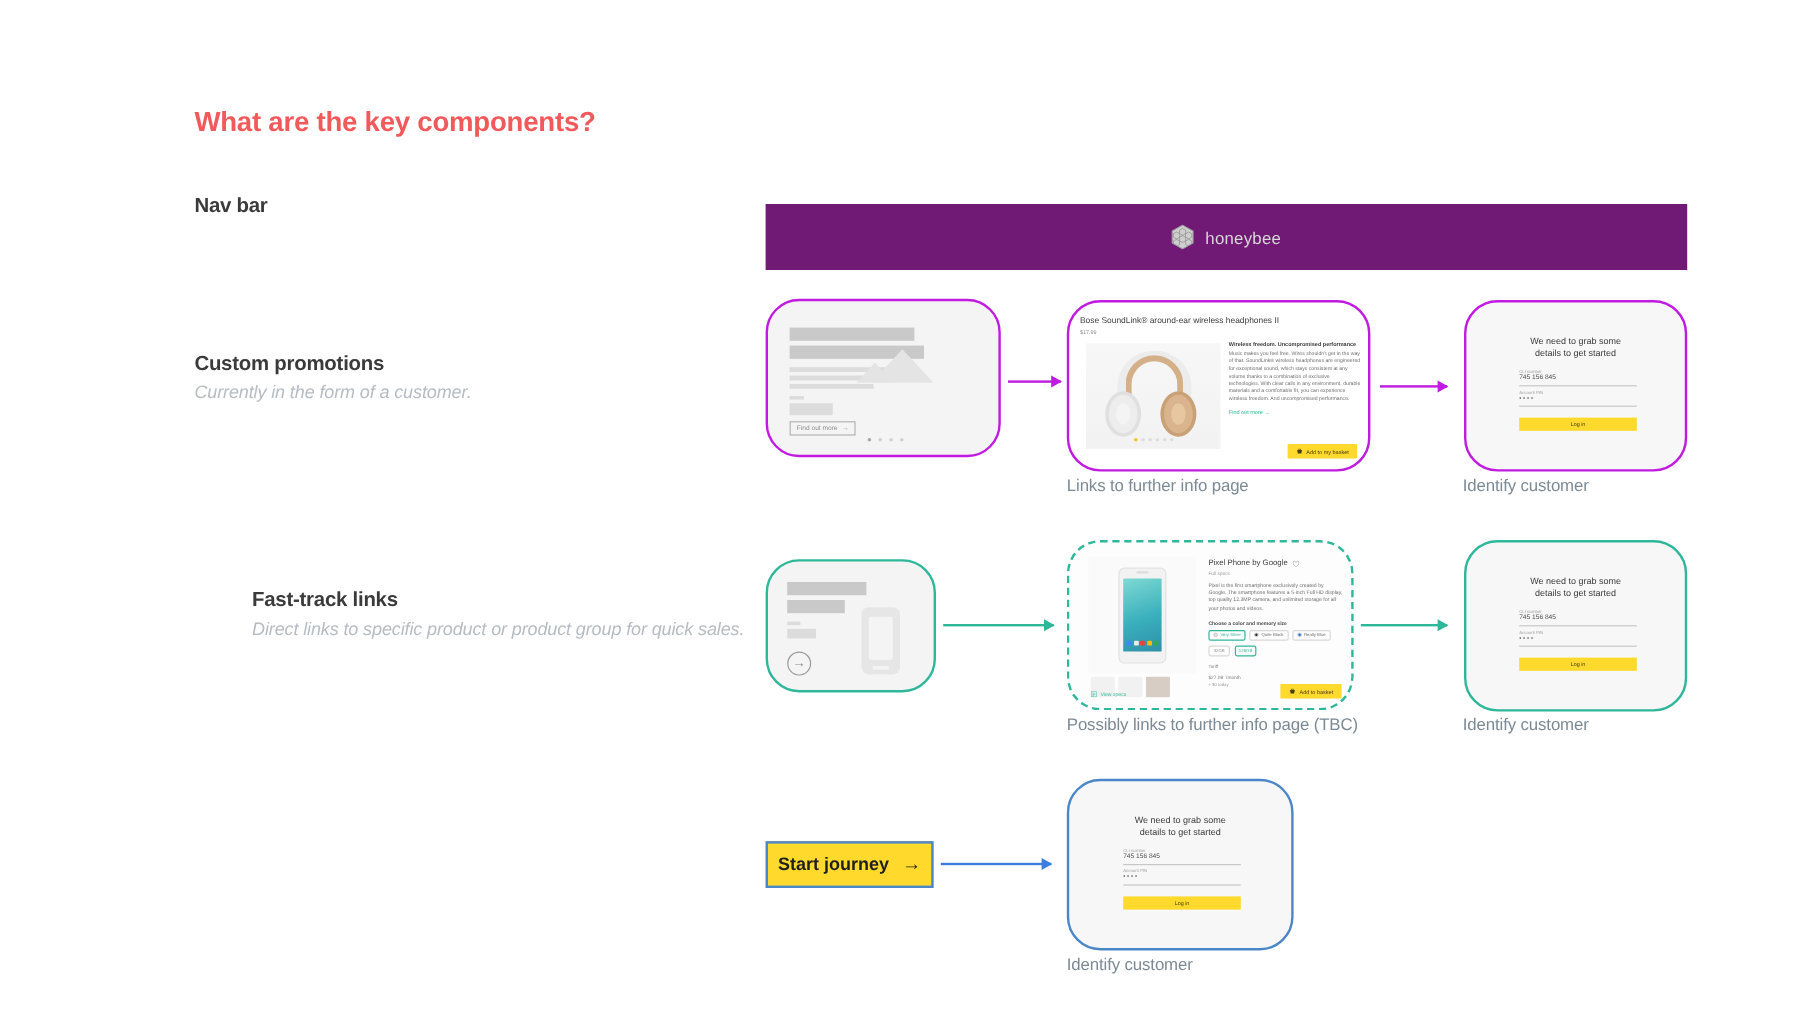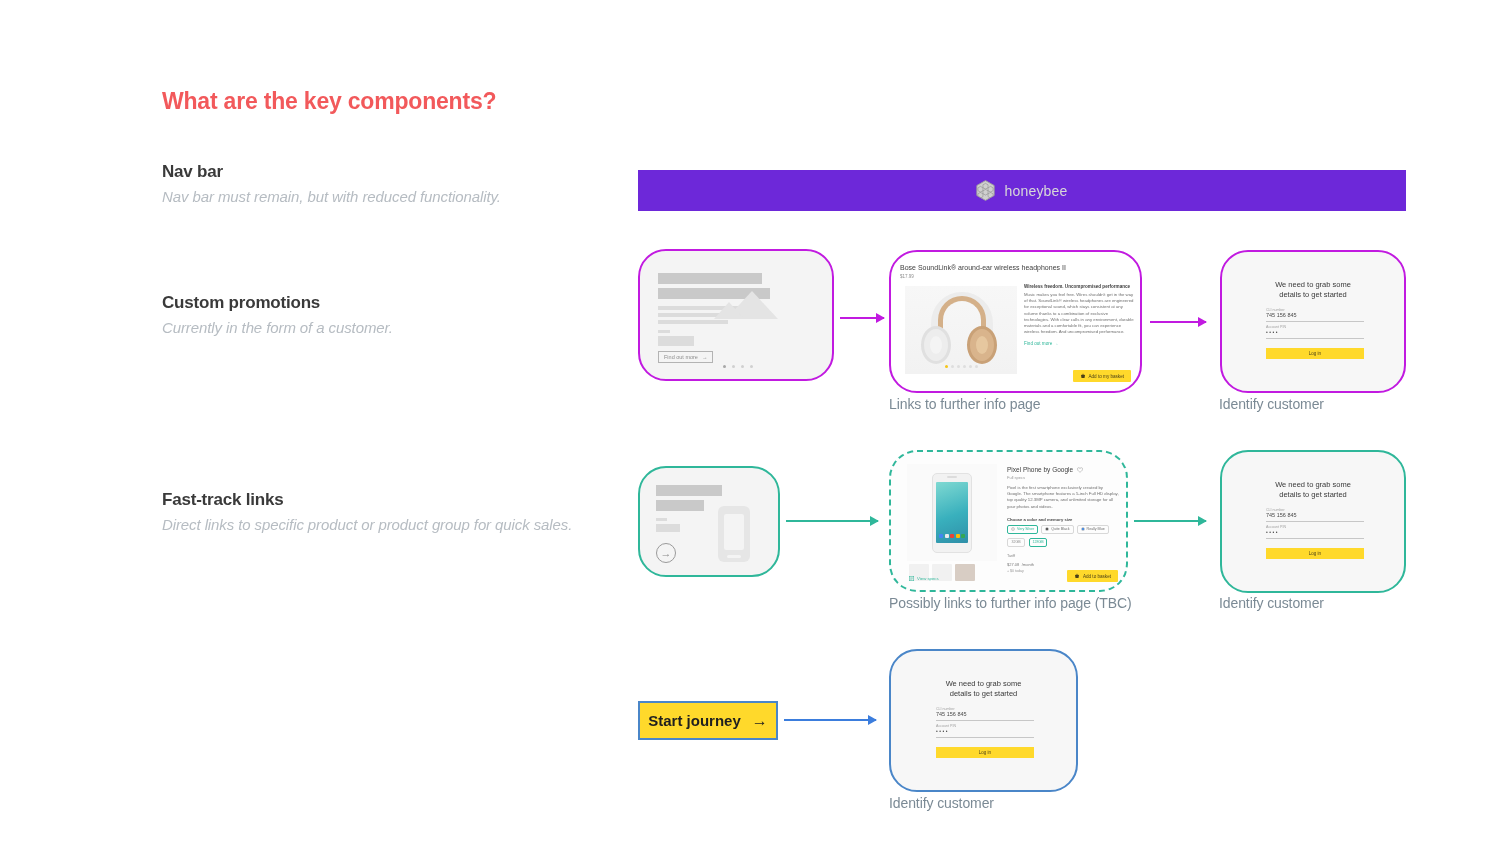--- a/index.html
+++ b/index.html
@@ -24,28 +24,28 @@
   .section-title {
     font-size: 17px; font-weight: bold; color: #3a3a3a;
     letter-spacing: -0.2px; margin-bottom: 5px;
   }
   .section-desc {
     font-size: 15px; color: #b6bcc2; font-style: italic;
     line-height: 20px; letter-spacing: -0.1px;
   }
   #sec-nav      { top: 162px; }
   #sec-promo    { top: 293px; }
-  #sec-fast     { top: 490px; }
+  #sec-fast     { top: 490px; margin-left: 48px; }
   #sec-journey  { top: 692px; }
 
   
   .navbar {
     position: absolute; left: 638px; top: 170px;
-    width: 768px; height: 41px;
-    background: #6d28d9;
+    width: 768px; height: 55px;
+    background: #701a75;
     display: flex; align-items: center; justify-content: center;
     gap: 9px;
   }
   .logo-hex { width: 19px; height: 21px; display: block; }
   .brand { color: #d8d8d8; font-size: 14px; letter-spacing: 0.2px; }
 
   
   .panel { position: absolute; background: #f4f4f4; border-radius: 28px; }
   .panel.magenta { border: 2px solid #c11ae0; }
   .panel.teal    { border: 2px solid #2fb79a; }
@@ -239,21 +239,20 @@
 </style>
 </head>
 <body>
 
 <div class="page">
 
   <div class="heading">What are the key components?</div>
 
   <div class="section" id="sec-nav">
     <div class="section-title">Nav bar</div>
-    <div class="section-desc">Nav bar must remain, but with reduced functionality.</div>
   </div>
   <div class="section" id="sec-promo">
     <div class="section-title">Custom promotions</div>
     <div class="section-desc">Currently in the form of a customer.</div>
   </div>
   <div class="section" id="sec-fast">
     <div class="section-title">Fast-track links</div>
     <div class="section-desc">Direct links to specific product or product group for quick sales.</div>
   </div>
   <div class="section" id="sec-journey">

